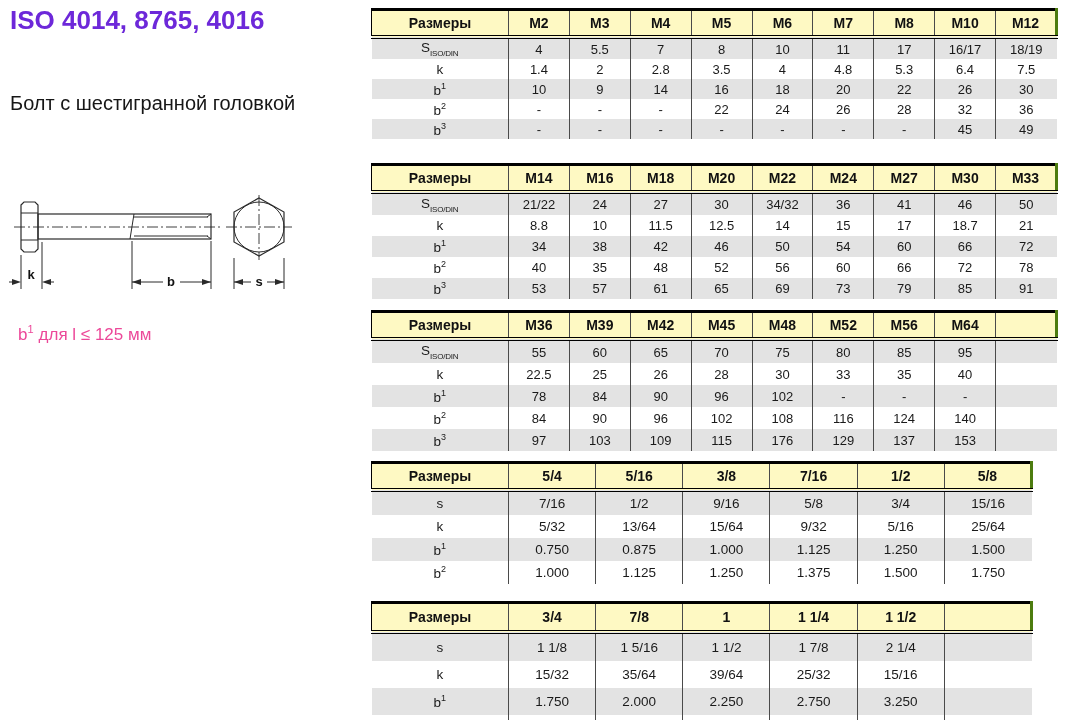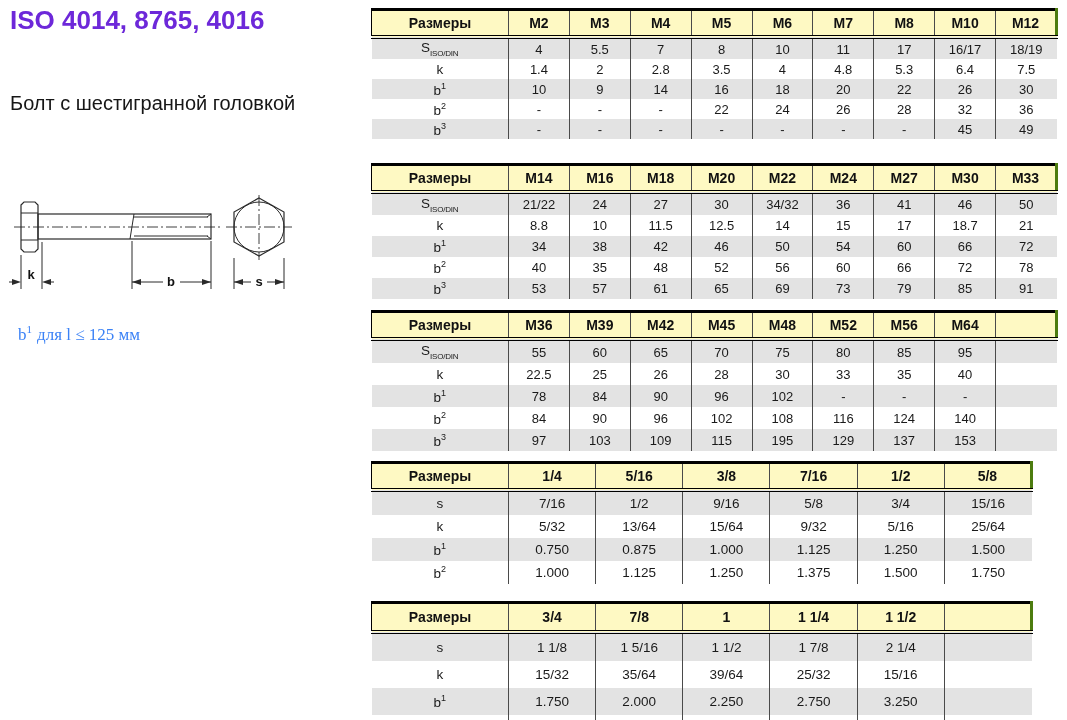--- a/index.html
+++ b/index.html
@@ -15,21 +15,21 @@
   }
   .title span{display:block;}
   .subtitle{
     position:absolute;left:10px;top:90px;
     font-size:20px;line-height:27px;color:#161616;text-align:right;
   }
   .subtitle span{display:block;}
   .drawing{position:absolute;left:6px;top:194px;}
   .notes{
     position:absolute;left:18px;top:316px;
-    font-size:17px;line-height:27px;color:#3b82f6;font-family:Liberation Serif, serif;
+    font-size:17px;line-height:27px;color:#ec4899;
   }
   .note{display:block;}
   .note sup{font-size:11px;}
   .note-rest{margin-left:5px;}
   
   .right-pane{position:absolute;left:371px;top:8px;width:690px;}
   table.dim-table{
     border-collapse:collapse;table-layout:fixed;
     font-family:"Liberation Sans","DejaVu Sans",sans-serif;
   }
@@ -398,42 +398,42 @@
           <td>124</td>
           <td>140</td>
           <td></td>
         </tr>
         <tr>
           <th scope="row">b<sup>3</sup></th>
           <td>97</td>
           <td>103</td>
           <td>109</td>
           <td>115</td>
-          <td>195</td>
+          <td>176</td>
           <td>129</td>
           <td>137</td>
           <td>153</td>
           <td></td>
         </tr>
       </tbody>
     </table>
   <table class="dim-table t4">
       <colgroup>
         <col class="label-col">
         <col>
         <col>
         <col>
         <col>
         <col>
         <col>
       </colgroup>
       <thead>
         <tr>
           <th>Размеры</th>
-          <th>1/4</th>
+          <th>5/4</th>
           <th>5/16</th>
           <th>3/8</th>
           <th>7/16</th>
           <th>1/2</th>
           <th>5/8</th>
         </tr>
       </thead>
       <tbody>
         <tr>
           <th scope="row">s</th>

